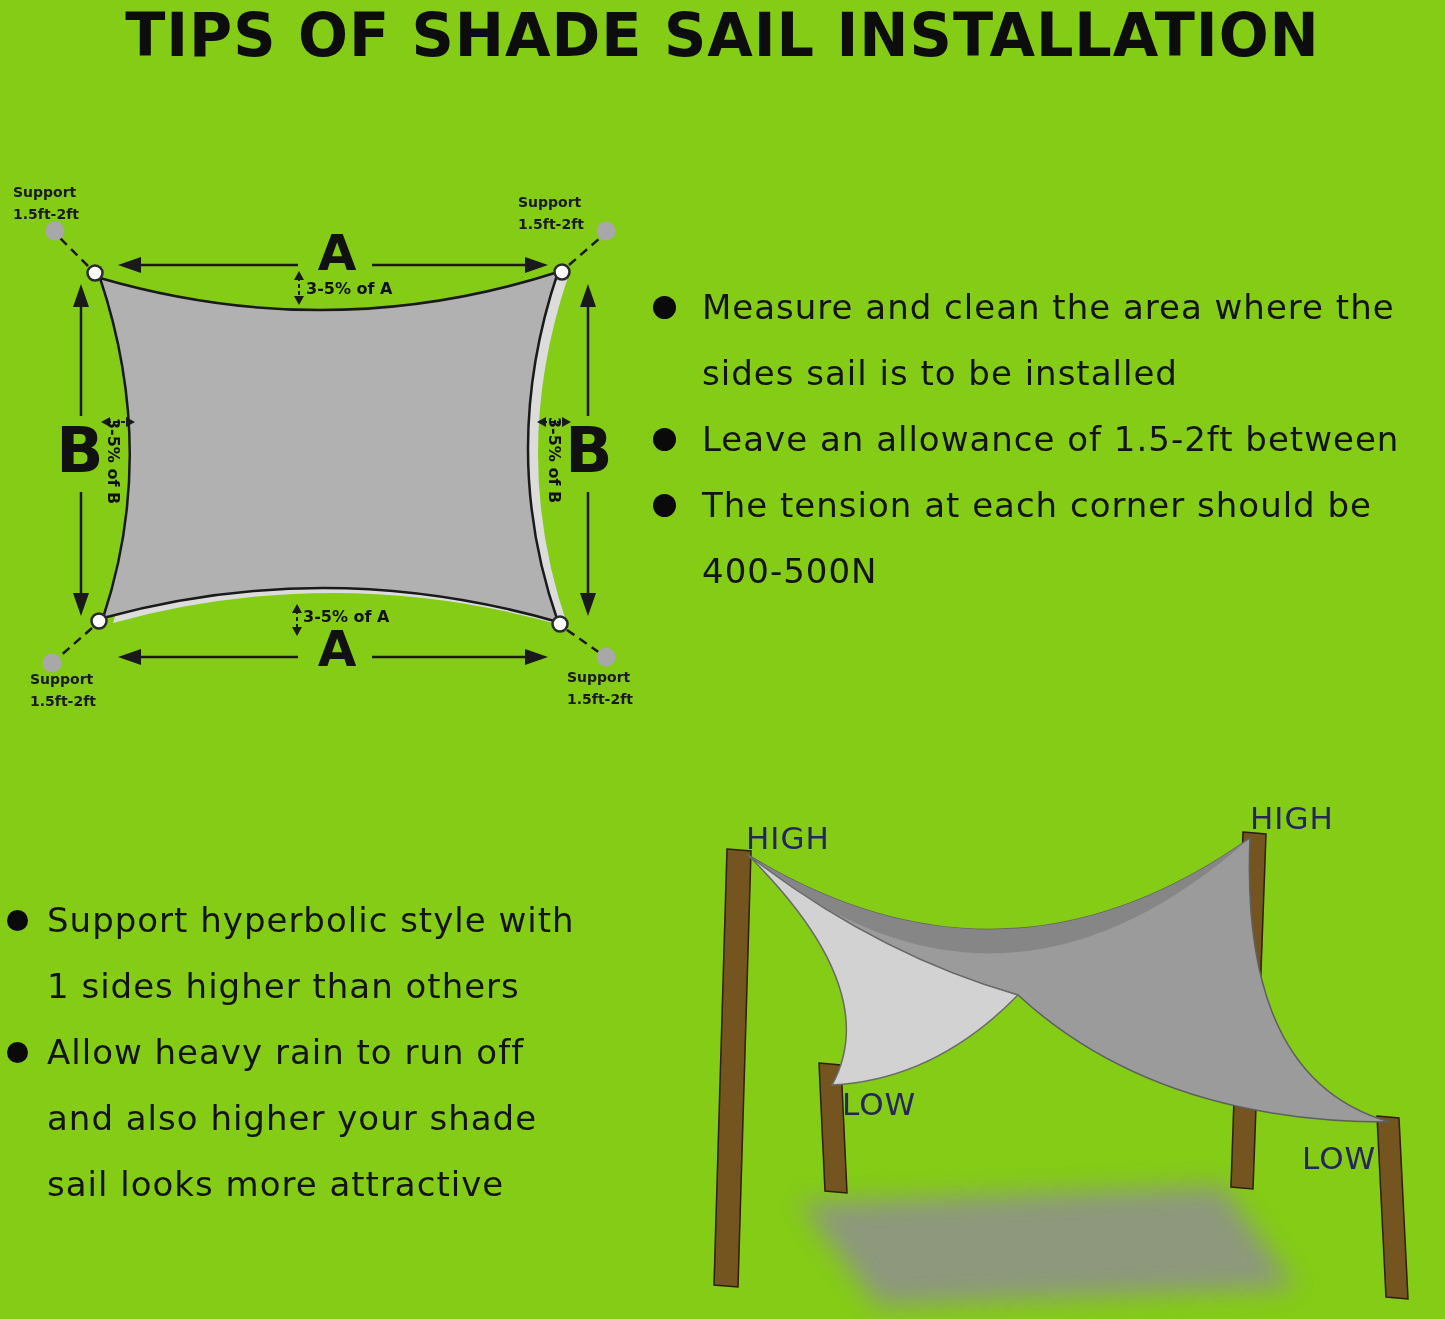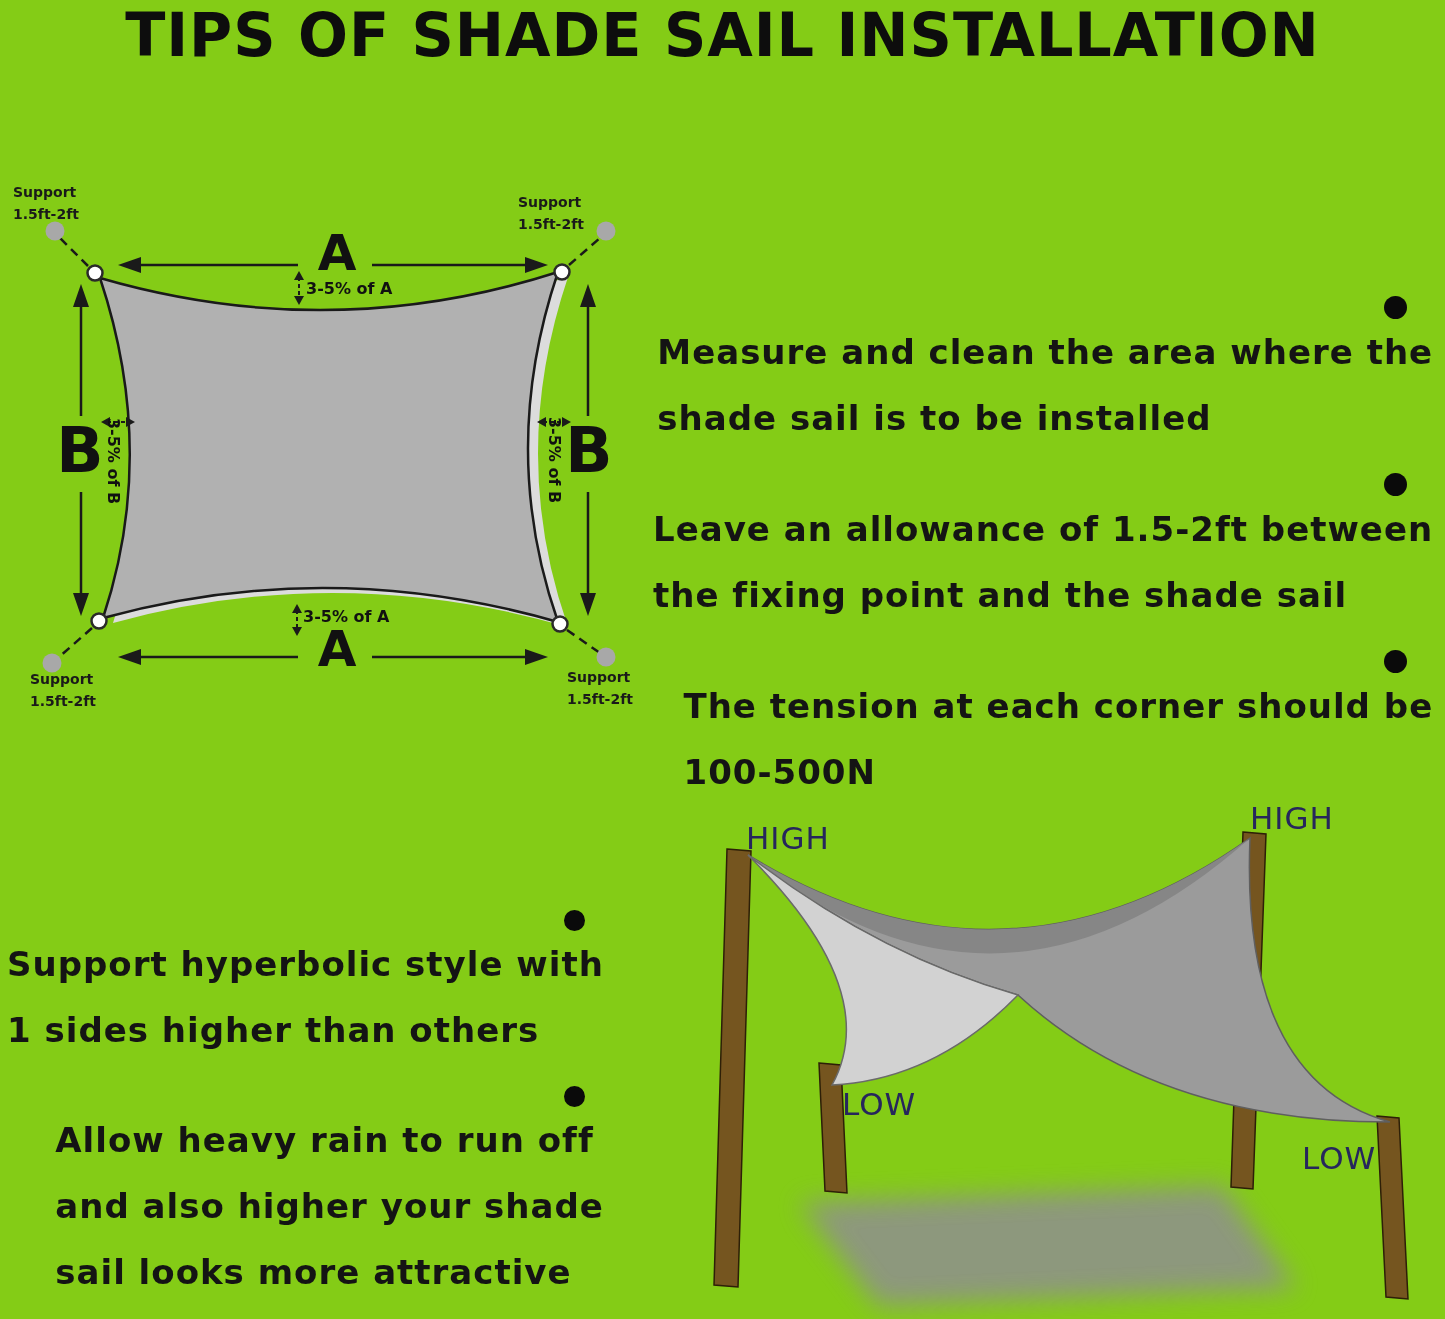--- a/index.html
+++ b/index.html
@@ -24,21 +24,21 @@
   .dim-a{font-size:50px;line-height:54px;width:74px;}
   .dim-b{font-size:62px;line-height:66px;width:80px;}
   .sag-label{
     font-size:16px;font-weight:bold;color:#111;white-space:nowrap;text-align:center;
   }
   .sag-vertical{
     width:110px;height:20px;text-align:center;
     transform:rotate(90deg);transform-origin:center;
   }
   .tip-list{display:flex;flex-direction:column;}
-  .tip-item{display:flex;flex-direction:column;align-items:flex-end;font-weight:bold;}
+  .tip-item{display:flex;flex-direction:row;align-items:flex-start;}
   .tip-dot{
     border-radius:50%;background:#0a0a0a;flex:0 0 auto;
   }
   .tip-right .tip-dot{width:23px;height:23px;margin:22px 26px 0 0;}
   .tip-left  .tip-dot{width:21px;height:21px;margin:23px 19px 0 0;}
   .tip-lines{display:flex;flex-direction:column;}
   .tip-line{
     font-size:34px;color:#141414;line-height:66px;letter-spacing:1px;
     white-space:nowrap;
   }
@@ -173,35 +173,34 @@
   <div class="abs sag-label" style="left:306px;top:279px;">3-5% of A</div>
   <div class="abs sag-label" style="left:303px;top:607px;">3-5% of A</div>
   <div class="abs sag-label sag-vertical" style="left:58px;top:451px;">3-5% of B</div>
   <div class="abs sag-label sag-vertical" style="left:499px;top:450px;">3-5% of B</div>
 
   <div class="abs tip-list tip-right" style="left:653px;top:274px;">
     <div class="tip-item">
       <span class="tip-dot"></span>
       <div class="tip-lines">
         <div class="tip-line">Measure and clean the area where the</div>
-        <div class="tip-line">shade sail is to be installed</div>
+        <div class="tip-line">sides sail is to be installed</div>
       </div>
     </div>
     <div class="tip-item">
       <span class="tip-dot"></span>
       <div class="tip-lines">
         <div class="tip-line">Leave an allowance of 1.5-2ft between</div>
-        <div class="tip-line">the fixing point and the shade sail</div>
       </div>
     </div>
     <div class="tip-item">
       <span class="tip-dot"></span>
       <div class="tip-lines">
         <div class="tip-line">The tension at each corner should be</div>
-        <div class="tip-line">100-500N</div>
+        <div class="tip-line">400-500N</div>
       </div>
     </div>
   </div>
 
   <div class="abs tip-list tip-left" style="left:7px;top:887px;">
     <div class="tip-item">
       <span class="tip-dot"></span>
       <div class="tip-lines">
         <div class="tip-line">Support hyperbolic style with</div>
         <div class="tip-line">1 sides higher than others</div>

